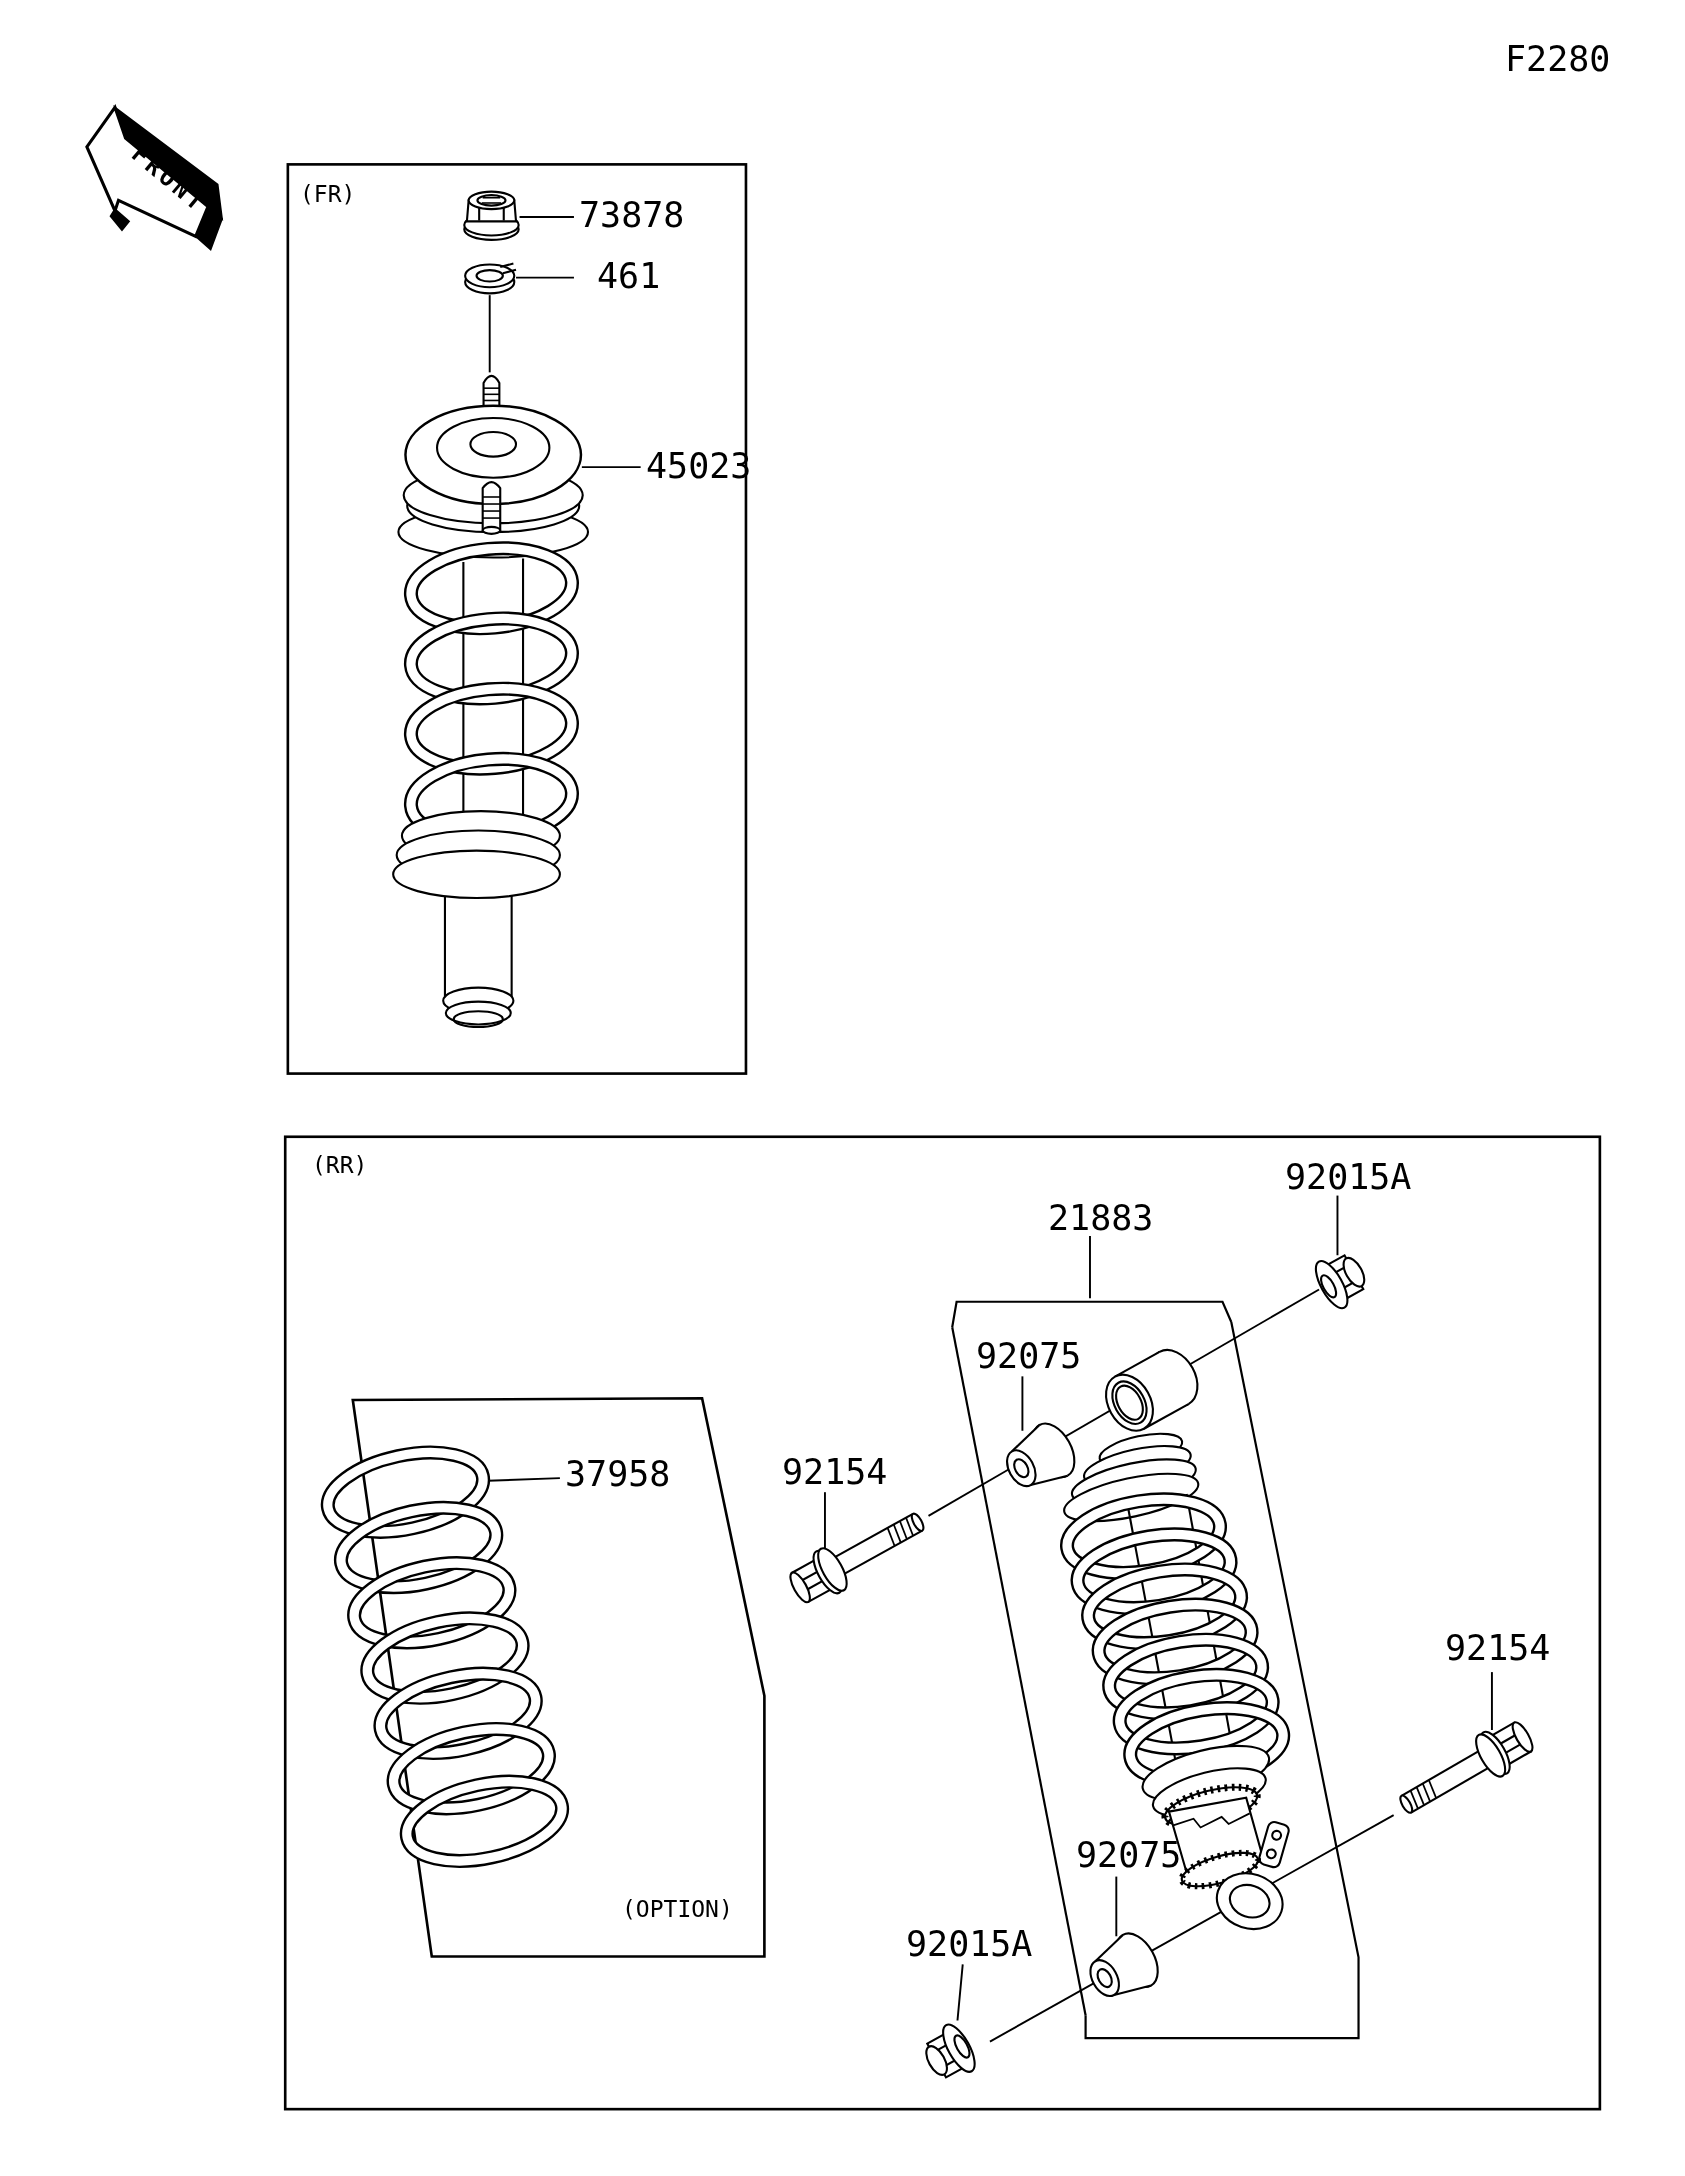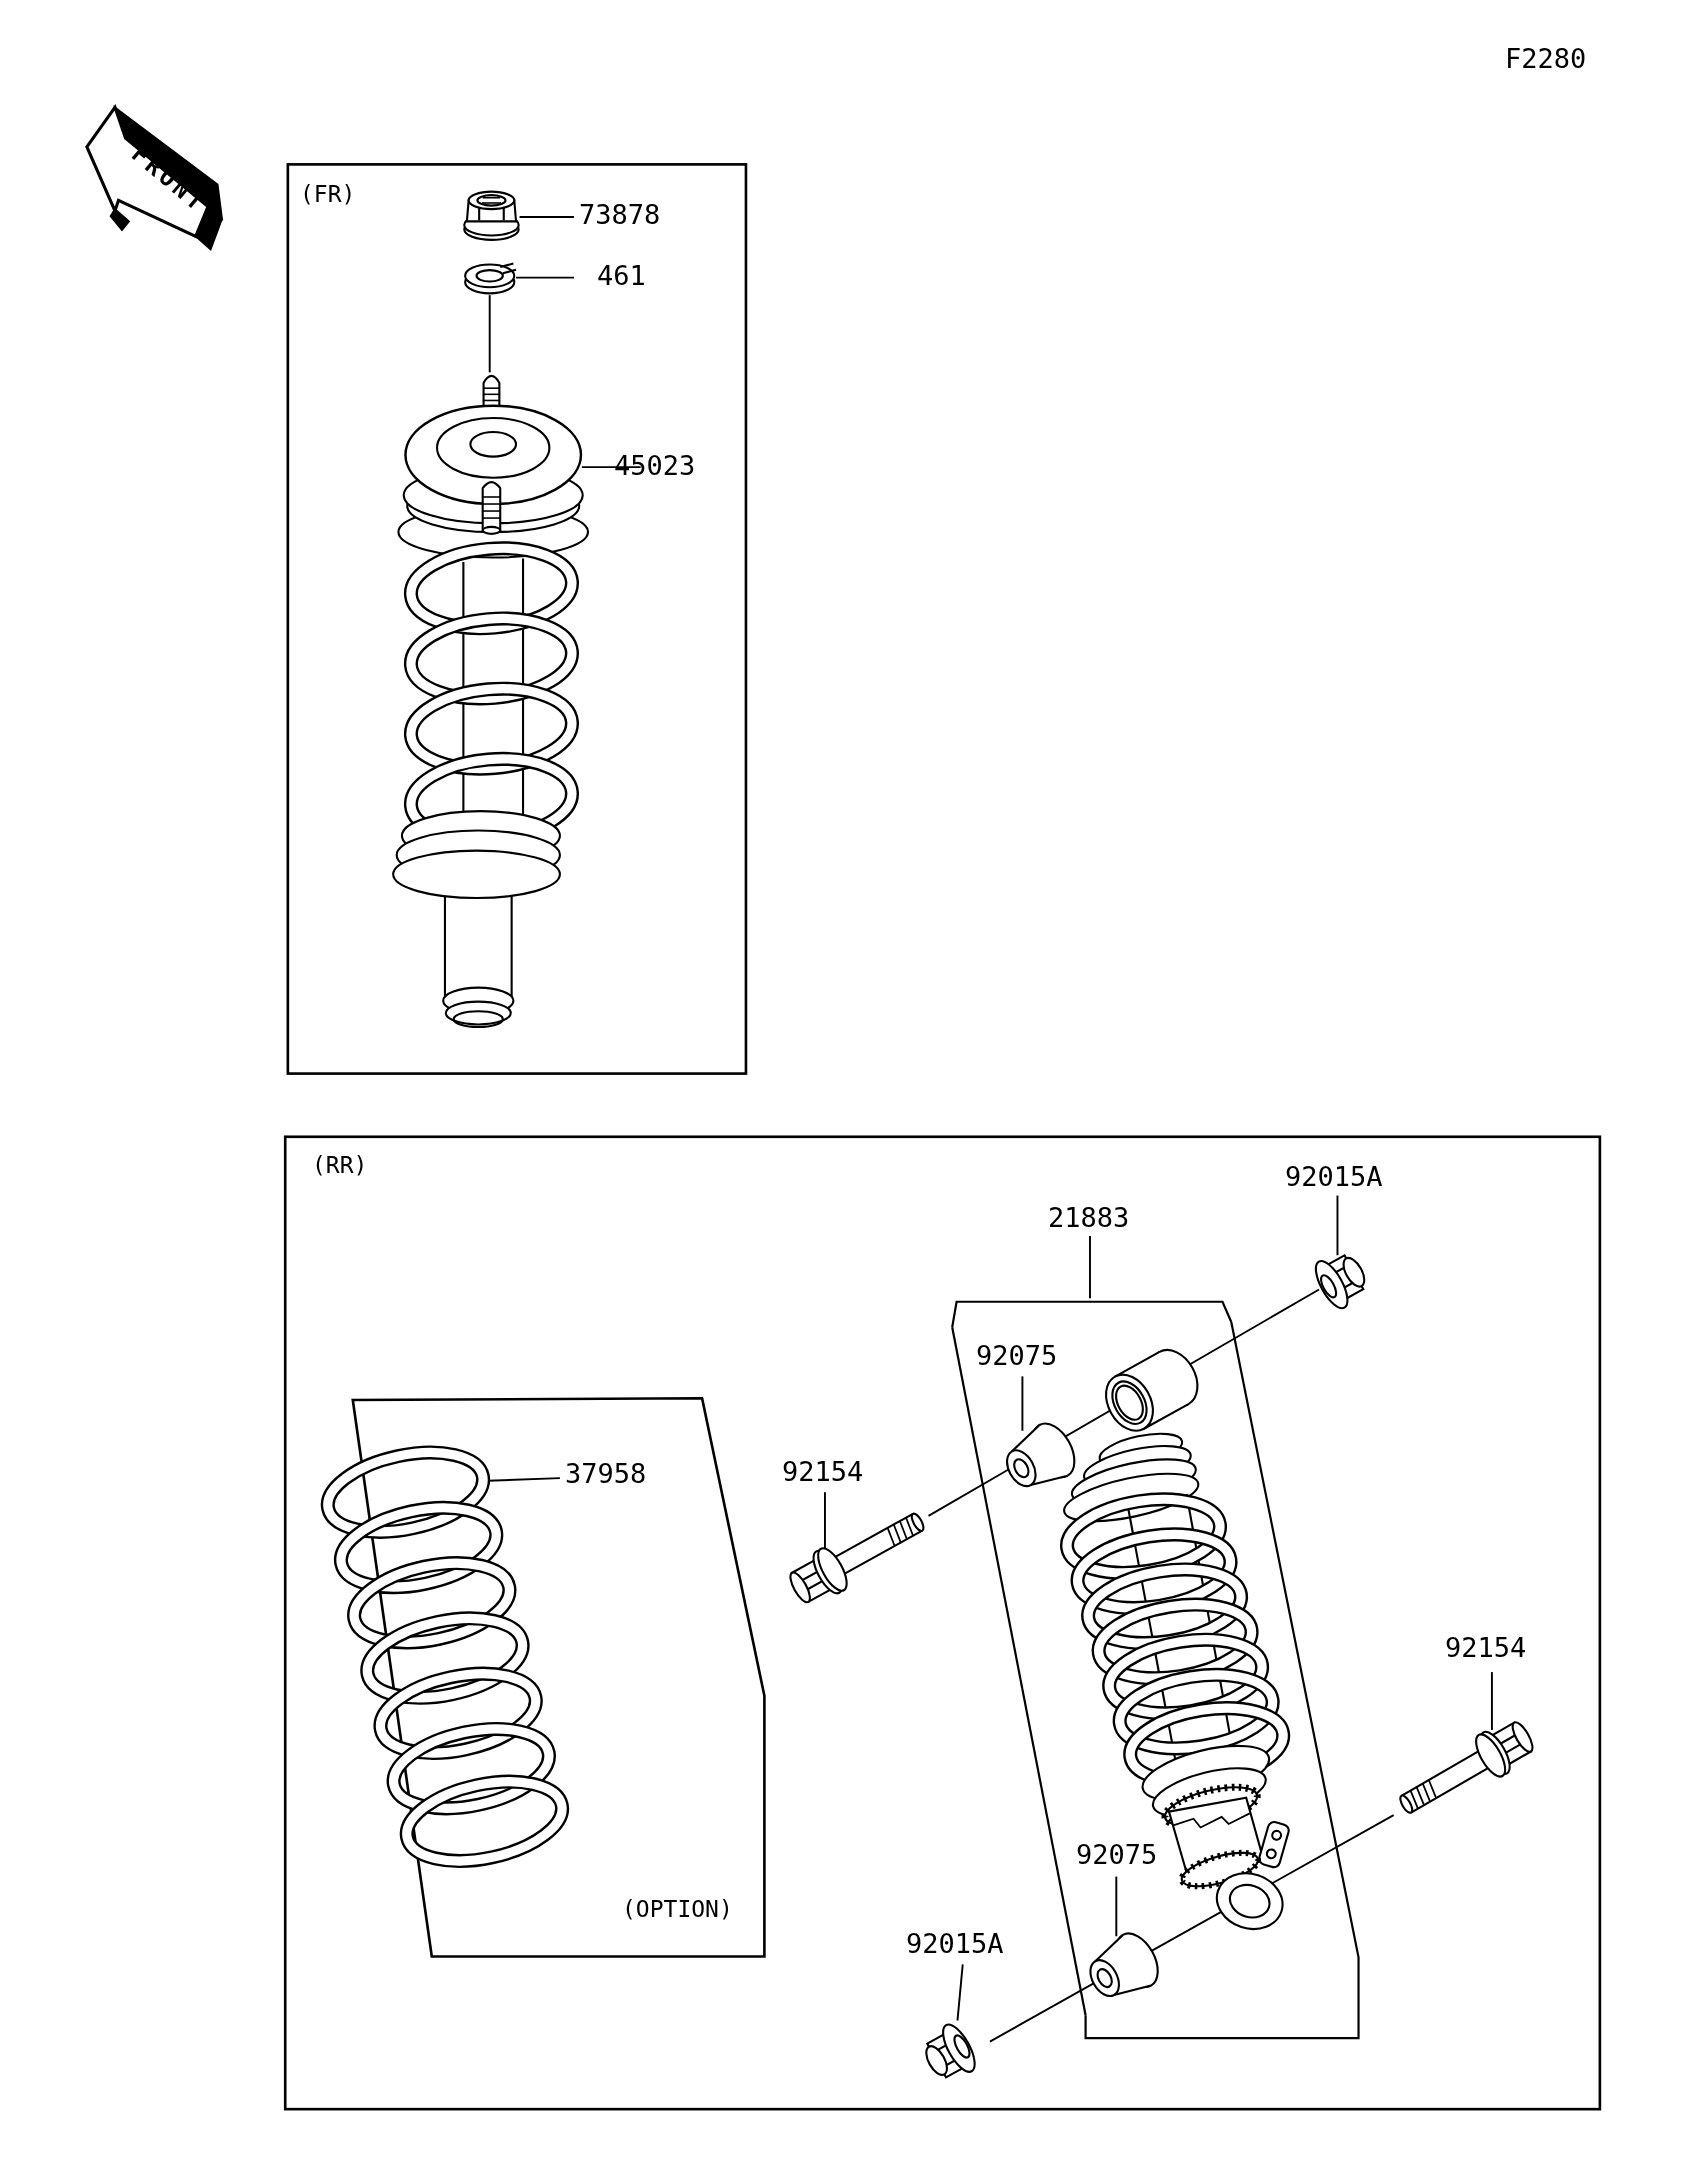--- a/index.html
+++ b/index.html
@@ -3,21 +3,21 @@
 <meta charset="utf-8">
 <style>
   html,body{margin:0;padding:0;background:#ffffff;}
   #page{
     position:relative;width:1685px;height:2177px;background:#ffffff;
     font-family:"DejaVu Sans Mono","Liberation Mono",monospace;
     color:#000;overflow:hidden;
   }
   #art{position:absolute;left:0;top:0;width:1685px;height:2177px;}
   .lbl{
-    position:absolute;font-size:27px;line-height:30px;letter-spacing:0px;
+    position:absolute;font-size:35px;line-height:30px;letter-spacing:0px;
     color:#000;white-space:nowrap;font-weight:400;
   }
   .sec{font-size:23px;}
 </style>
 </head>
 <body>
 
 <div id="page">
 
   <svg id="art" viewBox="0 0 1920 2480">
@@ -281,21 +281,21 @@
       </g>
 
     </g>
   </svg>
 
   <span class="lbl" style="left:1505px;top:44px">F2280</span>
 
   <span class="lbl sec" style="left:300px;top:179px">(FR)</span>
   <span class="lbl" style="left:579px;top:200px">73878</span>
   <span class="lbl" style="left:597px;top:261px">461</span>
-  <span class="lbl" style="left:614px;top:451px">45023</span>
+  <span class="lbl" style="left:646px;top:451px">45023</span>
 
   <span class="lbl sec" style="left:312px;top:1150px">(RR)</span>
   <span class="lbl" style="left:1285px;top:1162px">92015A</span>
   <span class="lbl" style="left:1048px;top:1203px">21883</span>
   <span class="lbl" style="left:976px;top:1341px">92075</span>
   <span class="lbl" style="left:782px;top:1457px">92154</span>
   <span class="lbl" style="left:565px;top:1459px">37958</span>
   <span class="lbl sec" style="left:622px;top:1894px">(OPTION)</span>
   <span class="lbl" style="left:1445px;top:1633px">92154</span>
   <span class="lbl" style="left:1076px;top:1840px">92075</span>

